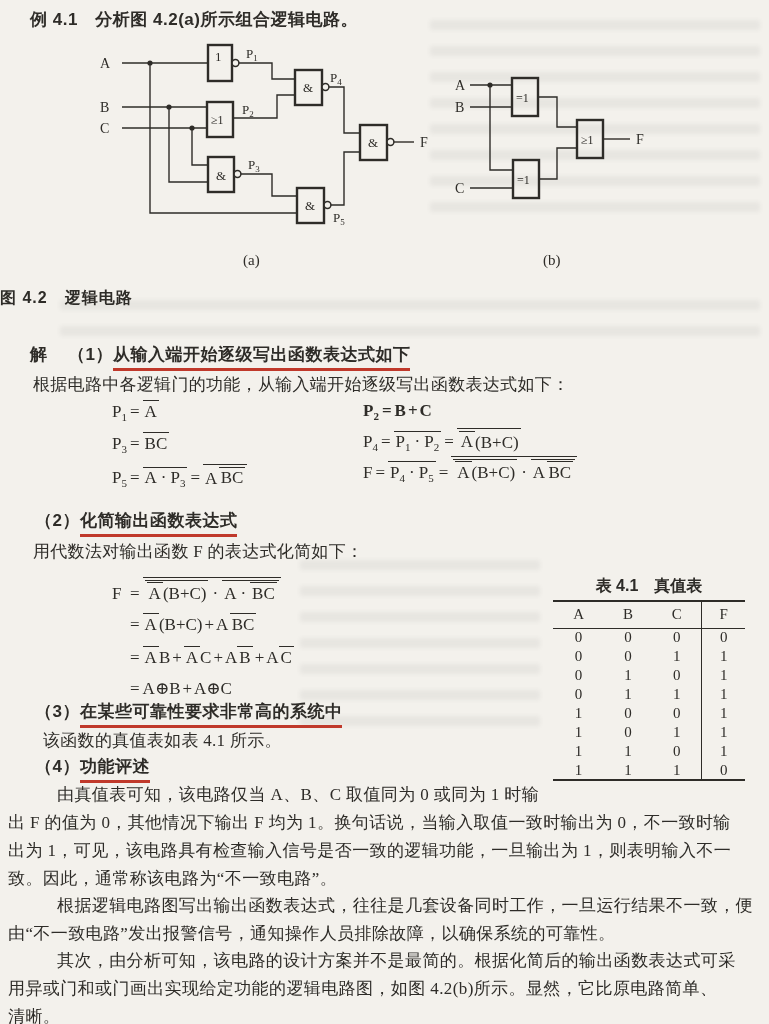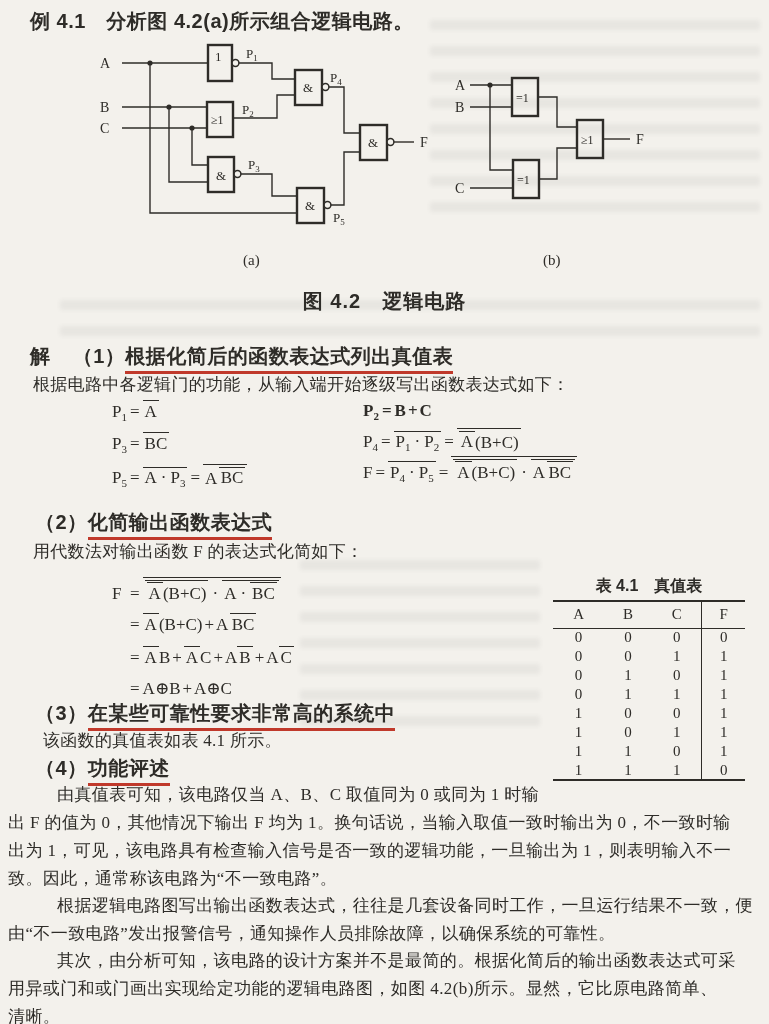--- a/index.html
+++ b/index.html
@@ -7,21 +7,21 @@
   body { margin:0; background:#e8e6e0; }
   .page {
     position:relative; width:769px; height:1024px; margin:0 auto;
     background:var(--paper); overflow:hidden; color:var(--ink);
     font-family:"Liberation Serif","DejaVu Serif",serif; font-size:17px;
   }
   
   .smudge { position:absolute; pointer-events:none; filter:blur(2px); opacity:.07;
     background:repeating-linear-gradient(180deg, #555 0 10px, transparent 10px 26px); }
   .abs { position:absolute; white-space:nowrap; }
-  .heading { font-family:"Liberation Sans","DejaVu Sans",sans-serif; font-weight:bold; font-size:20px; letter-spacing:.5px; }
+  .heading { font-family:"Liberation Sans","DejaVu Sans",sans-serif; font-weight:bold; font-size:17px; letter-spacing:.5px; }
   .red-ul { border-bottom:3.2px solid var(--accent); padding-bottom:4px; }
   .body-line { font-size:17px; letter-spacing:.3px; }
   .para { position:absolute; left:8px; width:756px; }
   .para .ln { height:28px; line-height:28px; white-space:nowrap; letter-spacing:.4px; }
   .para .ln.indent { padding-left:49px; }
   
   .fx { font-size:17px; white-space:nowrap; line-height:1.25; }
   .fx sub { font-size:11px; }
   .ol { display:inline-block; border-top:1.5px solid var(--ink); padding:1.5px 2px 0 2px; line-height:1.1; }
   .fx .eq { margin:0 3px; }
@@ -33,22 +33,22 @@
   .tt-title { position:absolute; left:553px; top:576px; width:192px; text-align:center;
     font-family:"Liberation Sans","DejaVu Sans",sans-serif; font-weight:bold; font-size:16px; }
   table.tt { position:absolute; left:553px; top:600px; width:192px;
     border-collapse:collapse; border-top:2.2px solid var(--ink); border-bottom:2.2px solid var(--ink);
     font-size:15px; }
   table.tt th { font-weight:normal; height:27px; border-bottom:1.6px solid var(--ink); text-align:center; }
   table.tt td { height:19px; text-align:center; padding:0; }
   table.tt .fcol { border-left:1.6px solid var(--ink); }
   
   svg text { font-family:"Liberation Serif","DejaVu Serif",serif; fill:var(--ink); }
-  .caption { position:absolute; left:0; top:288px; width:769px; text-align:center;
-    font-family:"Liberation Sans","DejaVu Sans",sans-serif; font-weight:bold; font-size:20px; letter-spacing:1px; }
+  .caption { position:absolute; left:0; top:288px; width:769px; 
+    font-family:"Liberation Sans","DejaVu Sans",sans-serif; font-weight:bold; font-size:16px; letter-spacing:1px; }
 </style>
 </head>
 <body>
 
 <div class="page">
 
   <div class="smudge" style="left:430px;top:20px;width:330px;height:200px;"></div>
   <div class="smudge" style="left:60px;top:300px;width:700px;height:40px;"></div>
   <div class="smudge" style="left:300px;top:560px;width:240px;height:170px;"></div>
 
@@ -141,21 +141,21 @@
     <text x="581" y="114" font-size="12">≥1</text>
     <text x="636" y="114" font-size="14">F</text>
     <text x="543" y="235" font-size="15">(b)</text>
   </svg>
 
   <div class="caption">图 4.2　逻辑电路</div>
 
   <div class="abs heading" style="left:30px;top:343px;">
     <span>解</span>
     <span style="display:inline-block;width:10px;"></span>
-    <span>（1）</span><span class="red-ul">根据化简后的函数表达式列出真值表</span>
+    <span>（1）</span><span class="red-ul">从输入端开始逐级写出函数表达式如下</span>
   </div>
   <div class="abs body-line" style="left:33px;top:373px;">根据电路中各逻辑门的功能，从输入端开始逐级写出函数表达式如下：</div>
 
   <div class="abs fx" style="left:112px;top:400px;">
     <span>P</span><sub>1</sub><span class="eq">=</span><span class="ol"><span>A</span></span>
   </div>
 
   <div class="abs fx" style="left:363px;top:400px;font-weight:bold;">
     <span>P</span><sub>2</sub><span class="eq">=</span><span>B</span><span class="plus">+</span><span>C</span>
   </div>

